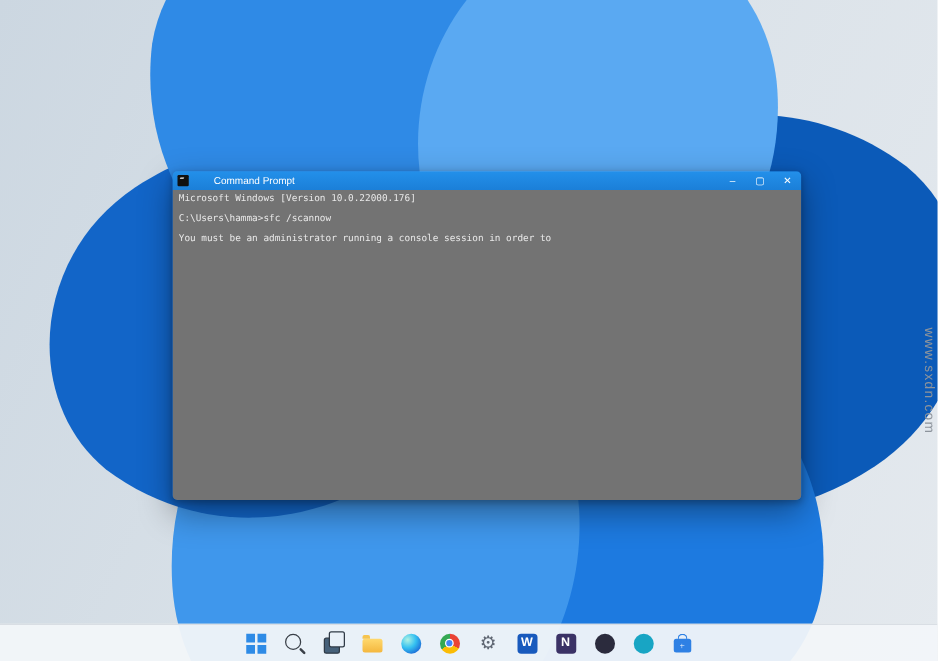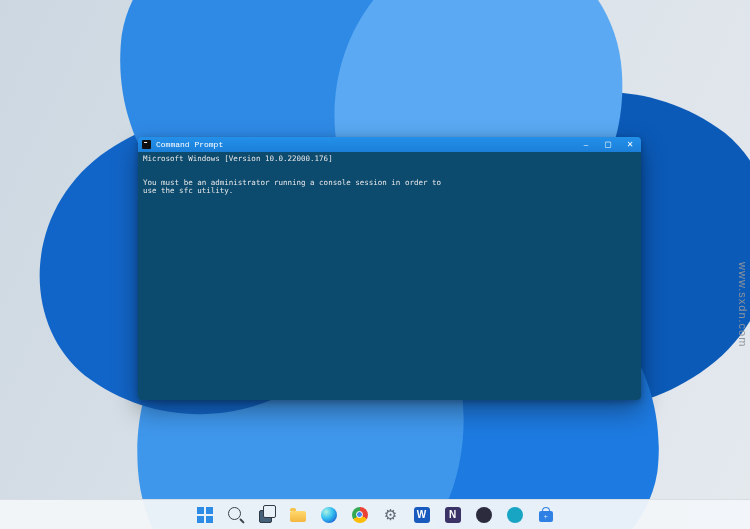--- a/index.html
+++ b/index.html
@@ -29,28 +29,28 @@
     display:flex;align-items:center;padding:0 0 0 4px;color:#fff;
   }
   .cmd-icon{
     width:9px;height:9px;background:#101010;border-radius:1px;
     position:relative;flex:0 0 9px;
   }
   .cmd-icon::after{
     content:"";position:absolute;left:1.5px;top:2px;width:3px;height:1.4px;
     background:#fff;transform:skewX(-30deg);
   }
-  .title-text{font-size:8px;margin-left:5px;white-space:nowrap;font-family:Liberation Mono, monospace;}
+  .title-text{font-size:8px;margin-left:20px;white-space:nowrap;}
   .win-controls{margin-left:auto;display:flex;height:100%;}
   .win-btn{
     width:22px;height:100%;display:flex;align-items:center;justify-content:center;
     font-size:8px;color:#fff;cursor:default;
   }
   .terminal{
-    flex:1;background:#0c4a6e;padding:3px 5px;
+    flex:1;background:#737373;padding:3px 5px;
     font-family:"DejaVu Sans Mono",monospace;
     font-size:7.5px;line-height:8px;color:#e9e9e9;
   }
   .tline{white-space:pre;}
   
   .taskbar{
     position:absolute;left:0;right:0;bottom:0;height:29px;
     background:rgba(242,245,249,.95);
     border-top:1px solid #d9dee4;
     display:flex;align-items:center;justify-content:center;gap:9px;
@@ -147,23 +147,23 @@
     <span class="title-text">Command Prompt</span>
     <span class="win-controls">
       <span class="win-btn">–</span>
       <span class="win-btn">▢</span>
       <span class="win-btn close">✕</span>
     </span>
   </div>
   <div class="terminal">
       <div class="tline">Microsoft Windows [Version 10.0.22000.176]</div>
       <div class="tline">&nbsp;</div>
+      <div class="tline">C:\Users\hamma&gt;sfc /scannow</div>
       <div class="tline">&nbsp;</div>
       <div class="tline">You must be an administrator running a console session in order to</div>
-      <div class="tline">use the sfc utility.</div>
       <div class="tline">&nbsp;</div>
     </div>
 </div>
 
 <div class="taskbar">
   <div style="display:flex;align-items:center;gap:9px;">
       <div class="ti">
         <span class="ic ic-start">
           <i></i>
         </span>

